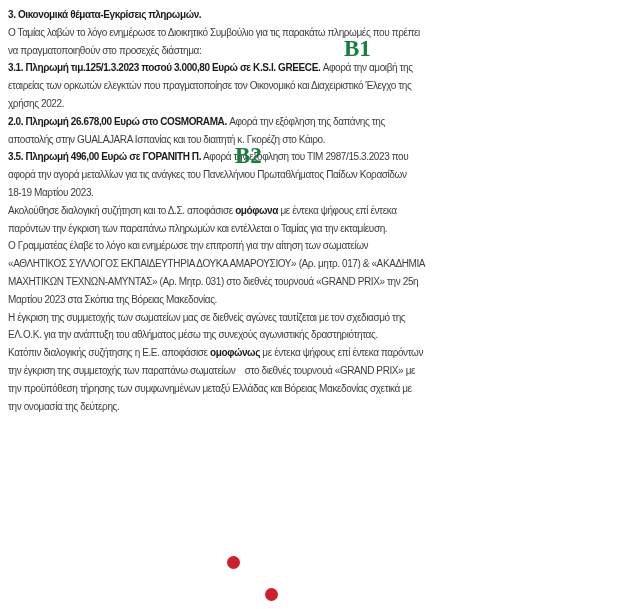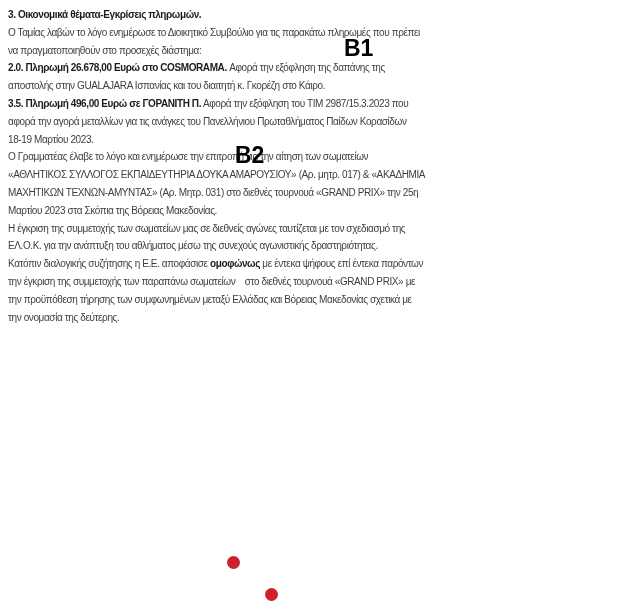--- a/index.html
+++ b/index.html
@@ -20,26 +20,26 @@
     font-size: 10px;
     line-height: 17.8px;
     letter-spacing: -0.4px;
   }
   .block { white-space: pre; }
   .b { font-weight: 700; color: #1b1b1b; }
   .hd { font-weight: 700; color: #1b1b1b; }
   .gap { margin-top: 12px; }
   .marker {
     position: absolute;
-    color: #000000;
+    color: #15803d;
     font-weight: 700;
     font-size: 23px;
     line-height: 1;
     letter-spacing: 0;
-    font-family: Liberation Sans, sans-serif;
+    font-family: Liberation Serif, serif;
   }
   .marker-b1 { left: 344px; top: 37px; }
   .marker-b2 { left: 235px; top: 144px; }
   .dot {
     position: absolute;
     width: 13px;
     height: 13px;
     border-radius: 50%;
     background: #ce1f2d;
   }
@@ -47,25 +47,30 @@
   .dot-2 { left: 265px; top: 588px; }
 </style>
 </head>
 <body>
 
 <div class="page">
   <div class="doc">
       <div class="block hd"><span class="b">3. Οικονομικά θέματα-Εγκρίσεις πληρωμών.</span></div>
       <div class="block"><span>Ο Ταμίας λαβών το λόγο ενημέρωσε το Διοικητικό Συμβούλιο για τις παρακάτω πληρωμές που πρέπει
 να πραγματοποιηθούν στο προσεχές διάστημα:</span></div>
+      <div class="block"><span class="b">3.1. Πληρωμή τιμ.125/1.3.2023 ποσού 3.000,80 Ευρώ σε K.S.I. GREECE.</span><span> Αφορά την αμοιβή της
+εταιρείας των ορκωτών ελεγκτών που πραγματοποίησε τον Οικονομικό και Διαχειριστικό Έλεγχο της
+χρήσης 2022.</span></div>
       <div class="block"><span class="b">2.0. Πληρωμή 26.678,00 Ευρώ στο COSMORAMA.</span><span> Αφορά την εξόφληση της δαπάνης της
 αποστολής στην GUALAJARA Ισπανίας και του διαιτητή κ. Γκορέζη στο Κάιρο.</span></div>
       <div class="block"><span class="b">3.5. Πληρωμή 496,00 Ευρώ σε ΓΟΡΑΝΙΤΗ Π.</span><span> Αφορά την εξόφληση του ΤΙΜ 2987/15.3.2023 που
 αφορά την αγορά μεταλλίων για τις ανάγκες του Πανελλήνιου Πρωταθλήματος Παίδων Κορασίδων
 18-19 Μαρτίου 2023.</span></div>
+      <div class="block"><span>Ακολούθησε διαλογική συζήτηση και το Δ.Σ. αποφάσισε </span><span class="b">ομόφωνα</span><span> με έντεκα ψήφους επί έντεκα
+παρόντων την έγκριση των παραπάνω πληρωμών και εντέλλεται ο Ταμίας για την εκταμίευση.</span></div>
       <div class="block"><span>Ο Γραμματέας έλαβε το λόγο και ενημέρωσε την επιτροπή για την αίτηση των σωματείων
 «ΑΘΛΗΤΙΚΟΣ ΣΥΛΛΟΓΟΣ ΕΚΠΑΙΔΕΥΤΗΡΙΑ ΔΟΥΚΑ ΑΜΑΡΟΥΣΙΟΥ» (Αρ. μητρ. 017) &amp; «ΑΚΑΔΗΜΙΑ
 ΜΑΧΗΤΙΚΩΝ ΤΕΧΝΩΝ-ΑΜΥΝΤΑΣ» (Αρ. Μητρ. 031) στο διεθνές τουρνουά «GRAND PRIX» την 25η
 Μαρτίου 2023 στα Σκόπια της Βόρειας Μακεδονίας.</span></div>
       <div class="block"><span>Η έγκριση της συμμετοχής των σωματείων μας σε διεθνείς αγώνες ταυτίζεται με τον σχεδιασμό της
 ΕΛ.Ο.Κ. για την ανάπτυξη του αθλήματος μέσω της συνεχούς αγωνιστικής δραστηριότητας.</span></div>
       <div class="block"><span>Κατόπιν διαλογικής συζήτησης η Ε.Ε. αποφάσισε </span><span class="b">ομοφώνως</span><span> με έντεκα ψήφους επί έντεκα παρόντων
 την έγκριση της συμμετοχής των παραπάνω σωματείων    στο διεθνές τουρνουά «GRAND PRIX» με
 την προϋπόθεση τήρησης των συμφωνημένων μεταξύ Ελλάδας και Βόρειας Μακεδονίας σχετικά με
 την ονομασία της δεύτερης.</span></div>

